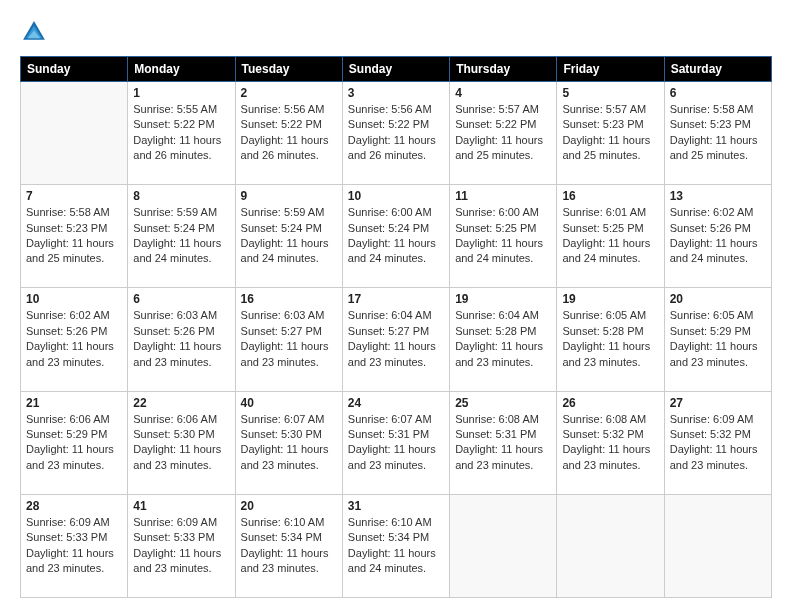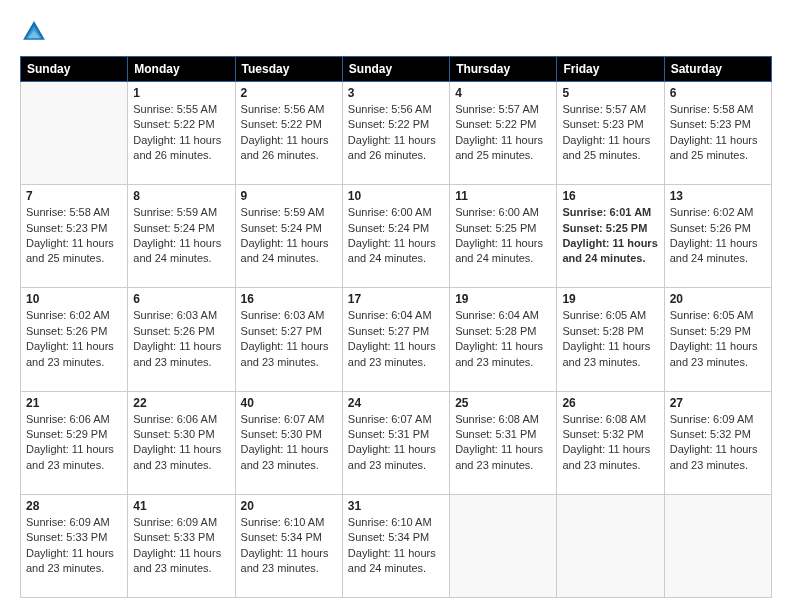--- a/index.html
+++ b/index.html
@@ -205,21 +205,21 @@
           </td>
           <td>
             <span class="day-num">11</span>
             <div class="day-info" style="white-space: pre-line;">Sunrise: 6:00 AM
 Sunset: 5:25 PM
 Daylight: 11 hours
 and 24 minutes.</div>
           </td>
           <td>
             <span class="day-num">16</span>
-            <div class="day-info" style="white-space: pre-line; font-weight: bold;">Sunrise: 6:01 AM
+            <div class="day-info" style="white-space: pre-line;">Sunrise: 6:01 AM
 Sunset: 5:25 PM
 Daylight: 11 hours
 and 24 minutes.</div>
           </td>
           <td>
             <span class="day-num">13</span>
             <div class="day-info" style="white-space: pre-line;">Sunrise: 6:02 AM
 Sunset: 5:26 PM
 Daylight: 11 hours
 and 24 minutes.</div>

